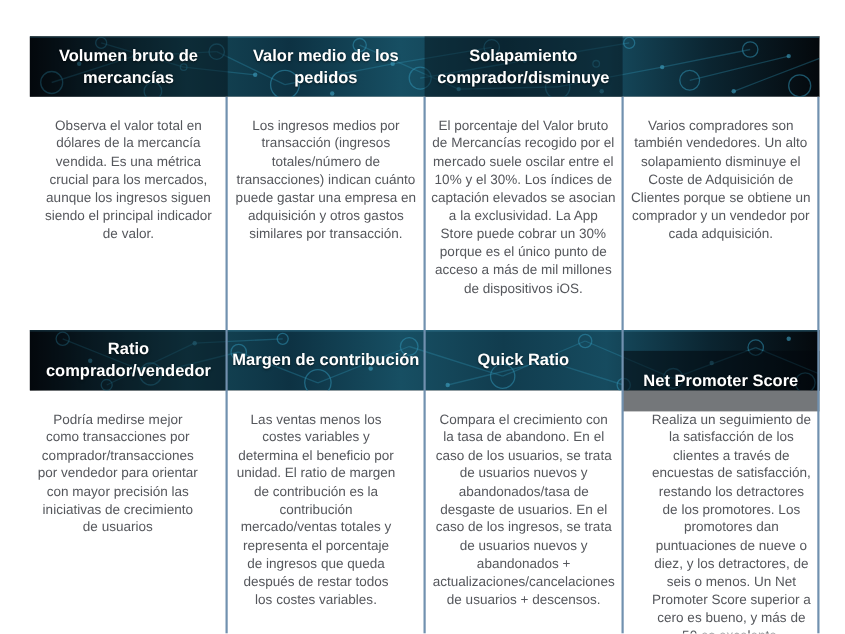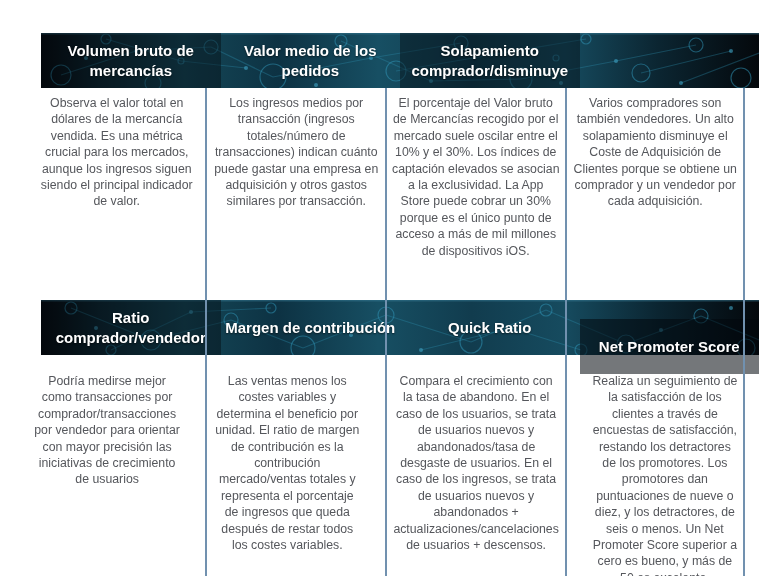--- a/index.html
+++ b/index.html
@@ -11,21 +11,21 @@
     position: relative;
   }
   .grid {
     position: absolute;
     left: 27px; top: 33px;
     width: 718px; height: 543px;
   }
   
   .band {
     position: absolute;
-    left: 14px; width: 718px; height: 55px;
+    left: 0; width: 718px; height: 55px;
     display: flex;
     box-shadow: inset 0 0 20px rgba(0,0,0,.55);
   }
   .band-row1 { top: 0; }
   .band-row2 { top: 267px; }
   .band-bg {
     position: absolute; left: 0; top: 0;
     width: 100%; height: 100%;
     display: block;
   }
@@ -46,21 +46,21 @@
     font-size: 15px;
     line-height: 1.32;
     text-shadow: 0 1px 2px rgba(0,0,0,.6);
   }
   
   .body-row {
     position: absolute;
     left: 0; width: 718px;
     display: flex;
   }
-  .body-row1 { top: 44px;  height: 212px; }
+  .body-row1 { top: 55px;  height: 212px; }
   .body-row2 { top: 322px; height: 221px; gap: 20px; }
   .body-cell {
     width: 179.5px;
     box-sizing: border-box;
     padding: 18px 6px 0 6px;
     text-align: center;
   }
   .body-text {
     color: #55575c;
     font-size: 12.3px;

